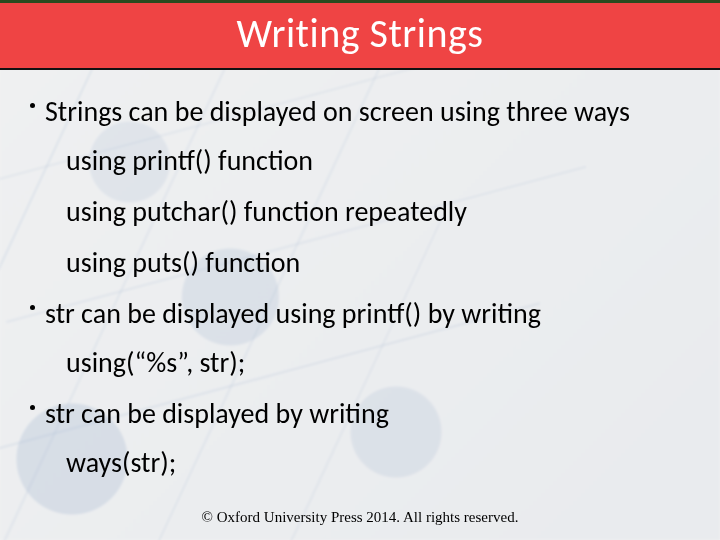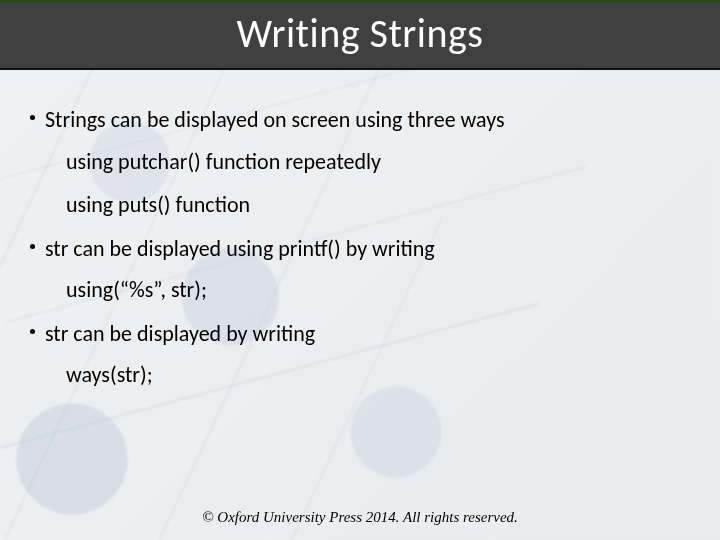--- a/index.html
+++ b/index.html
@@ -44,36 +44,36 @@
   }
   .slide {
     position: relative;
     z-index: 1;
     width: 100%;
     height: 100%;
     display: flex;
     flex-direction: column;
   }
   .title-bar {
-    background: #404040;
+    background: #ef4444;
     border-top: 3px solid #2a4a1e;
     border-bottom: 2px solid #111;
     color: #fff;
     text-align: center;
     padding: 6px 0 10px;
   }
   .title-bar h1 {
     font-size: 40px;
     font-weight: 400;
     letter-spacing: 0.5px;
   }
   .content {
     flex: 1;
-    padding: 36px 30px 0 30px;
-    font-size: 22px;
+    padding: 24px 30px 0 30px;
+    font-size: 28px;
     color: #000;
   }
   .b1 {
     display: flex;
     gap: 10px;
     margin-bottom: 14px;
     line-height: 1.25;
   }
   .b1 .dot {
     flex: 0 0 auto;
@@ -86,40 +86,40 @@
     margin-left: 36px;
     margin-bottom: 16px;
     line-height: 1.25;
   }
   .footer {
     text-align: center;
     font-family: Georgia, "Times New Roman", serif;
     font-size: 15px;
     color: #000;
     padding-bottom: 14px;
-    font-style: italic;
   }
 </style>
 </head>
 <body>
 
 <div class="bg"></div>
 
 <div class="slide">
 
   <div class="title-bar">
     <h1>Writing Strings</h1>
   </div>
 
   <div class="content">
 
     <div class="b1">
       <span class="dot"></span>
       <span>Strings can be displayed on screen using three ways</span>
     </div>
+    <div class="sub">using printf() function</div>
     <div class="sub">using putchar() function repeatedly</div>
     <div class="sub">using puts() function</div>
 
     <div class="b1">
       <span class="dot"></span>
       <span>str can be displayed using printf() by writing</span>
     </div>
     <div class="sub">using(“%s”, str);</div>
 
     <div class="b1">

